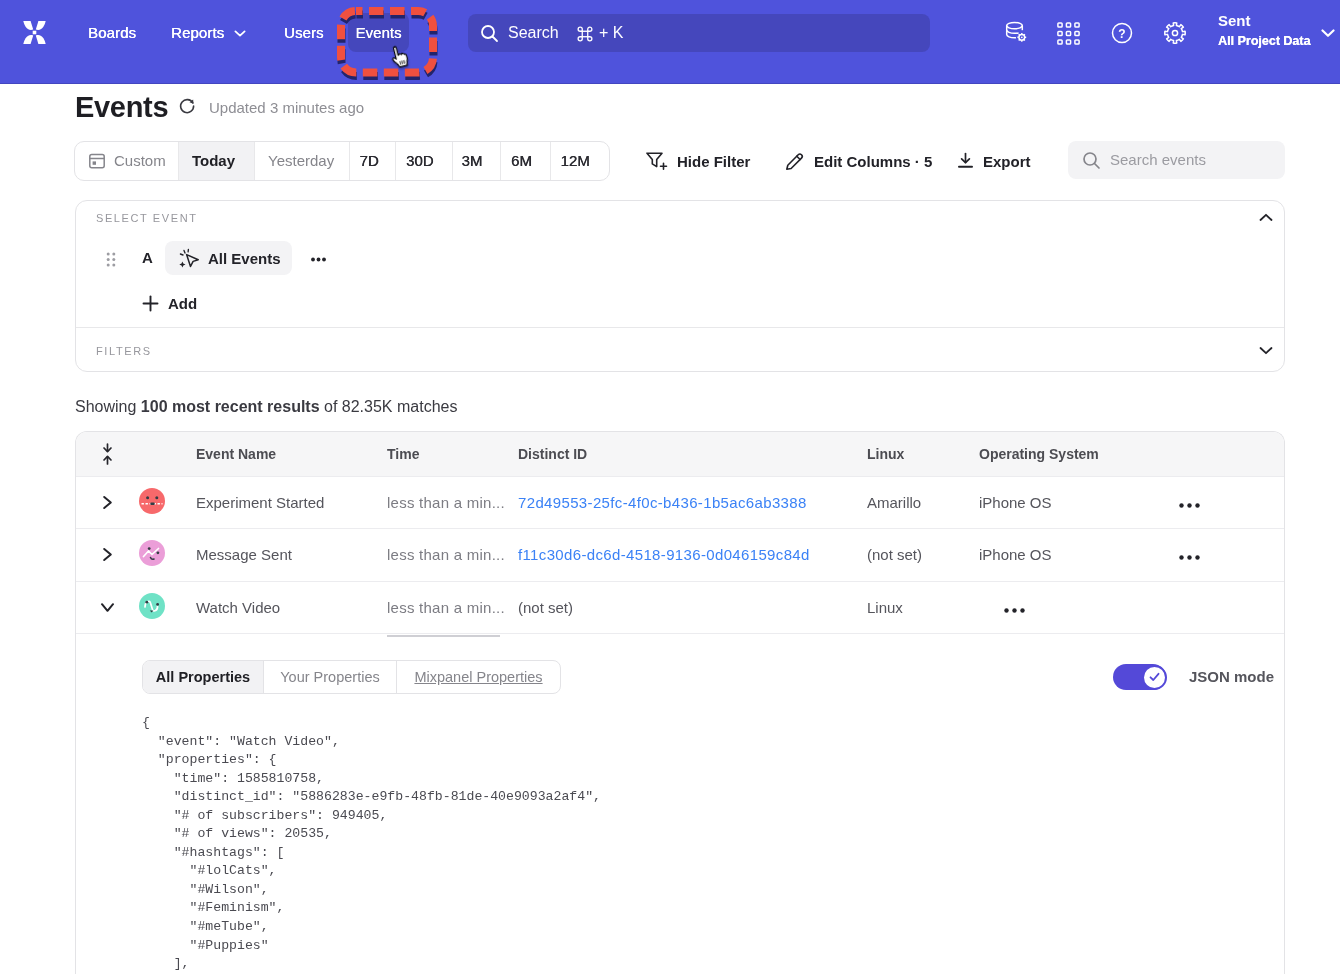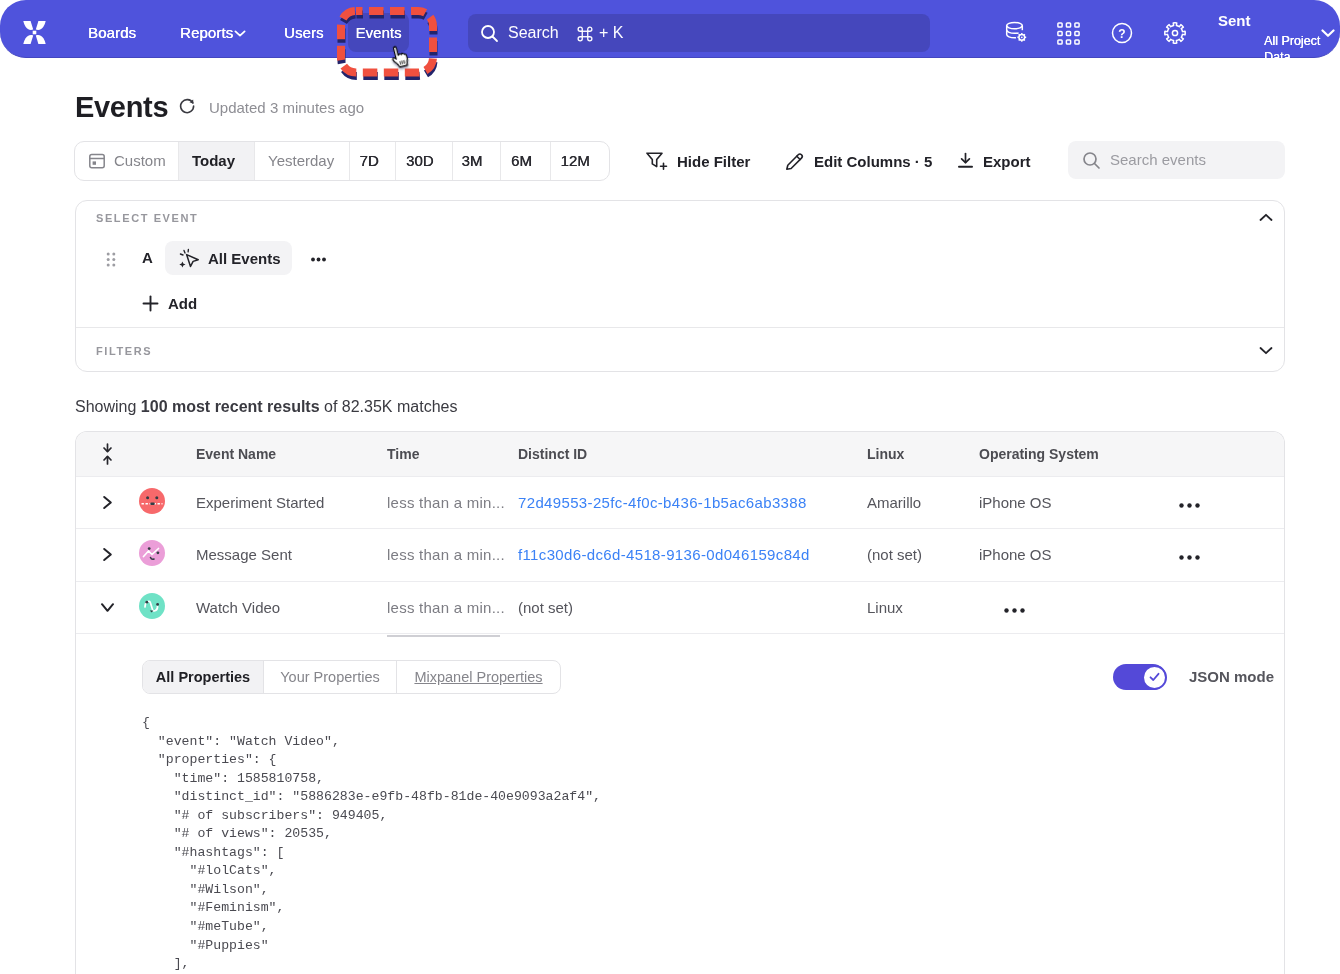--- a/index.html
+++ b/index.html
@@ -1,32 +1,32 @@
 <!DOCTYPE html>
 <html><head>
 <meta charset="utf-8">
 <style>
 * { margin:0; padding:0; box-sizing:border-box; }
 html,body { width:1340px; height:974px; background:#fff; overflow:hidden;
   font-family:"Liberation Sans", sans-serif; position:relative; }
 .abs { position:absolute; }
 
 
-#nav { position:absolute; left:0; top:0; width:1340px; height:58px; background:#4f53dc; border-bottom:1px solid #4346c0;border-radius:26px; }
+#nav { position:absolute; left:0; top:0; width:1340px; height:84px; background:#4f53dc; border-bottom:1px solid #4346c0; }
 #nav .navlink { position:absolute; top:0; height:65px; line-height:65px; color:#fff;
   font-size:15px; font-weight:500; letter-spacing:.1px; text-shadow:0.3px 0 0 currentColor; }
 #events-btn { position:absolute; left:348px; top:13px; width:61px; height:39px;
   background:#4547bc; border-radius:8px; color:#fff; font-size:15px; font-weight:500; text-shadow:0.3px 0 0 currentColor;
   text-align:center; line-height:39px; }
 #nav-search { position:absolute; left:468px; top:14px; width:462px; height:38px;
   background:#4547bc; border-radius:8px; color:#fff; }
 #nav-search .txt { position:absolute; left:40px; top:0; line-height:38px; font-size:16px; color:#fdfdff; }
 #media-block { position:absolute; left:1218px; top:11px; color:#fff; }
 #media-block .l1 { font-size:15px; font-weight:700; line-height:20px; }
-#media-block .l2 { font-size:12.5px; font-weight:400; line-height:16px; margin-top:2px; text-shadow:0.3px 0 0 currentColor;margin-left:46px; }
+#media-block .l2 { font-size:12.5px; font-weight:700; line-height:16px; margin-top:2px; text-shadow:0.3px 0 0 currentColor; }
 
 
 #title { position:absolute; left:75px; top:91px; font-size:29px; font-weight:700; color:#1e1e23; letter-spacing:-.3px; }
 #updated { position:absolute; left:209px; top:99px; font-size:15px; color:#8e8e94; }
 
 
 #seg { position:absolute; left:74px; top:141px; height:40px; display:flex;
   border:1px solid #e3e3e6; border-radius:10px; background:#fff; overflow:hidden; }
 #seg .s { height:38px; line-height:38px; font-size:15px; color:#2b2b31; font-weight:400; text-shadow:0.35px 0 0 currentColor;
   border-right:1px solid #e8e8ea; display:flex; align-items:center; }
@@ -36,21 +36,21 @@
 .tbact { position:absolute; top:141px; height:40px; display:flex; align-items:center;
   font-size:15px; font-weight:600; color:#222228; }
 .tbact svg { margin-right:9px; }
 #search-events { position:absolute; left:1068px; top:141px; width:217px; height:38px;
   background:#f3f3f5; border-radius:8px; }
 #search-events span { position:absolute; left:42px; line-height:38px; font-size:15px; color:#9b9ba1; }
 
 
 #card1 { position:absolute; left:75px; top:200px; width:1210px; height:172px;
   border:1px solid #e3e3e6; border-radius:12px; }
-.seclabel { font-size:11px; font-weight:700; color:#97979d; letter-spacing:1.6px; }
+.seclabel { font-size:11px; font-weight:400; color:#97979d; letter-spacing:1.6px; }
 #se-label { position:absolute; left:20px; top:11px; }
 #fl-label { position:absolute; left:20px; top:144px; }
 #card1 .divider { position:absolute; left:0; right:0; top:126px; height:1px; background:#e8e8ea; }
 #chip { position:absolute; left:89px; top:40px; width:127px; height:34px; background:#f3f3f5;
   border-radius:8px; display:flex; align-items:center; }
 #chip .t { font-size:15px; font-weight:700; color:#232329; margin-left:9px; }
 #row-a { position:absolute; left:66px; top:48px; font-size:15px; font-weight:700; color:#232329; }
 #add-row { position:absolute; left:66px; top:94px; display:flex; align-items:center;
   font-size:15px; font-weight:700; color:#232329; }
 
@@ -91,21 +91,21 @@
   <svg class="abs" style="left:21px;top:20px" width="27" height="25" viewBox="0 0 27 25">
     <g fill="#fff">
       <path d="M2.3,0.9 L9.6,0.9 L12.2,9.6 C8.9,10.7 6.1,9.2 4.6,6.8 C3.5,5 2.7,3.1 2.3,0.9 Z"></path>
       <path d="M24.7,0.9 L17.4,0.9 L14.8,9.6 C18.1,10.7 20.9,9.2 22.4,6.8 C23.5,5 24.3,3.1 24.7,0.9 Z"></path>
       <path d="M2.3,24.1 L9.6,24.1 L12.2,15.4 C8.9,14.3 6.1,15.8 4.6,18.2 C3.5,20 2.7,21.9 2.3,24.1 Z"></path>
       <path d="M24.7,24.1 L17.4,24.1 L14.8,15.4 C18.1,14.3 20.9,15.8 22.4,18.2 C23.5,20 24.3,21.9 24.7,24.1 Z"></path>
       <rect x="11.7" y="10.7" width="3.6" height="3.6"></rect>
     </g>
   </svg>
   <span class="navlink" style="left:88px">Boards</span>
-  <span class="navlink" style="left:180px">Reports</span>
+  <span class="navlink" style="left:171px">Reports</span>
   <svg class="abs" style="left:234px;top:30px" width="12" height="7" viewBox="0 0 12 7">
     <polyline points="1.4,1.4 6,5.6 10.6,1.4" fill="none" stroke="#fff" stroke-width="1.8" stroke-linecap="round" stroke-linejoin="round"></polyline>
   </svg>
   <span class="navlink" style="left:284px">Users</span>
   <div id="events-btn">Events</div>
   <div id="nav-search">
     <svg class="abs" style="left:12px;top:10px" width="19" height="19" viewBox="0 0 19 19">
       <circle cx="8" cy="8" r="6" fill="none" stroke="#fff" stroke-width="1.8"></circle>
       <line x1="12.5" y1="12.5" x2="17" y2="17" stroke="#fff" stroke-width="1.8" stroke-linecap="round"></line>
     </svg>

